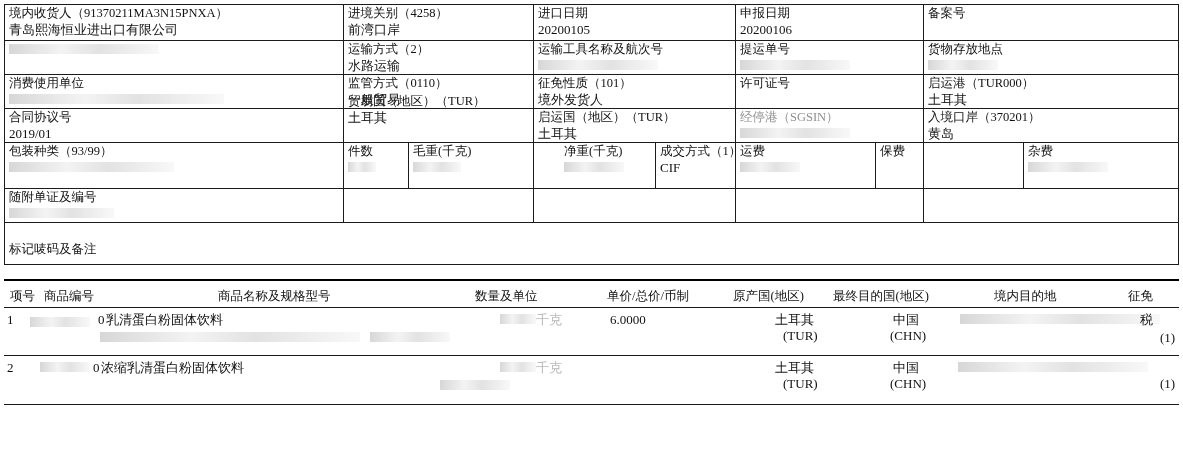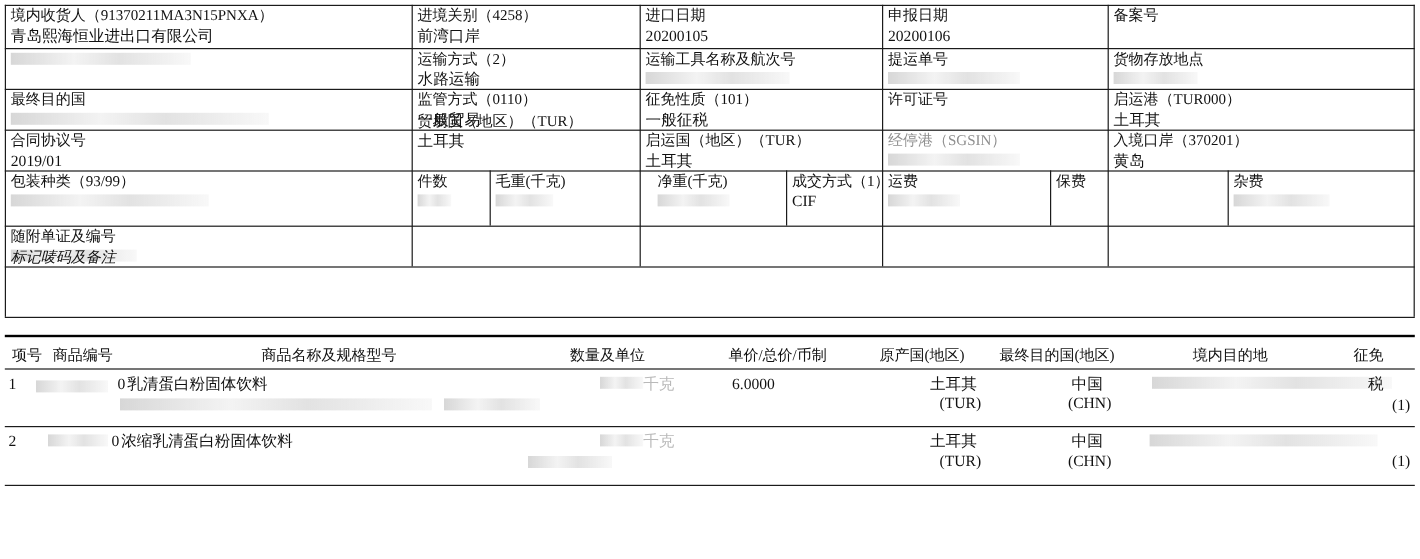--- a/index.html
+++ b/index.html
@@ -144,30 +144,30 @@
   <div class="cell" style="left:736px; top:41px; width:187px; height:33px;">
     <span class="lbl">提运单号</span>
     <span class="smear" style="width:110px;"></span>
   </div>
   <div class="cell" style="left:924px; top:41px; width:254px; height:33px;">
     <span class="lbl">货物存放地点</span>
     <span class="smear" style="width:70px;"></span>
   </div>
 
   <div class="cell" style="left:5px;  top:75px; width:338px; height:33px;">
-    <span class="lbl">最终目的国</span>
+    <span class="lbl">消费使用单位</span>
     <span class="smear" style="width:215px;"></span>
   </div>
   <div class="cell" style="left:344px; top:75px; width:189px; height:33px;">
     <span class="lbl">监管方式（0110）</span>
     <span class="val">一般贸易</span>
   </div>
   <div class="cell" style="left:534px; top:75px; width:201px; height:33px;">
     <span class="lbl">征免性质（101）</span>
-    <span class="val">一般征税</span>
+    <span class="val">境外发货人</span>
   </div>
   <div class="cell" style="left:736px; top:75px; width:187px; height:33px;">
     <span class="lbl">许可证号</span>
     <span class="val"></span>
   </div>
   <div class="cell" style="left:924px; top:75px; width:254px; height:33px;">
     <span class="lbl">启运港（TUR000）</span>
     <span class="val">土耳其</span>
   </div>
 
@@ -197,21 +197,21 @@
     <span class="smear" style="width:165px;"></span>
   </div>
   <div class="cell" style="left:344px; top:143px; width:64px; height:45px;">
     <span class="lbl">件数</span>
     <span class="smear" style="width:28px;"></span>
   </div>
   <div class="cell" style="left:409px; top:143px; width:124px; height:45px;">
     <span class="lbl">毛重(千克)</span>
     <span class="smear" style="width:48px;"></span>
   </div>
-  <div class="cell" style="left:544px; top:143px; width:121px; height:45px;">
+  <div class="cell" style="left:560px; top:143px; width:121px; height:45px;">
     <span class="lbl">净重(千克)</span>
     <span class="smear" style="width:60px;"></span>
   </div>
   <div class="cell" style="left:656px; top:143px; width:79px; height:45px;">
     <span class="lbl">成交方式（1）</span>
     <span class="val">CIF</span>
   </div>
   <div class="cell" style="left:736px; top:143px; width:139px; height:45px;">
     <span class="lbl">运费</span>
     <span class="smear" style="width:60px;"></span>
@@ -222,21 +222,21 @@
   <div class="cell" style="left:1024px; top:143px; width:154px; height:45px;">
     <span class="lbl">杂费</span>
     <span class="smear" style="width:80px;"></span>
   </div>
 
   <div class="cell" style="left:5px; top:189px; width:1173px; height:33px;">
     <span class="lbl">随附单证及编号</span>
     <span class="smear" style="width:105px;"></span>
   </div>
 
-  <div class="cell" style="left:5px; top:206px; width:1173px; height:41px;font-style:italic;">
+  <div class="cell" style="left:5px; top:241px; width:1173px; height:41px;">
     <span class="lbl">标记唛码及备注</span>
   </div>
 
   <div class="hline thick" style="left:4px; top:279px; width:1175px;"></div>
   <div class="hline" style="left:4px; top:307px; width:1175px;"></div>
   <div class="hline" style="left:4px; top:355px; width:1175px;"></div>
   <div class="hline" style="left:4px; top:404px; width:1175px;"></div>
 
   <div class="colhead" style="left:10px;  top:288px;">项号</div>
   <div class="colhead" style="left:44px;  top:288px;">商品编号</div>

